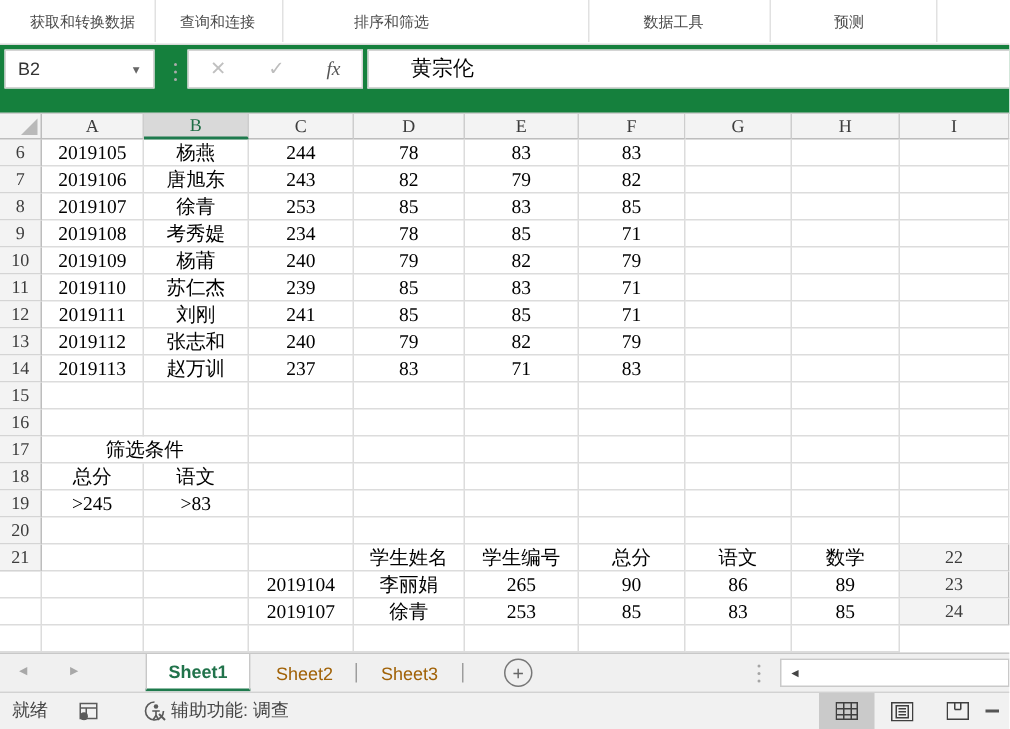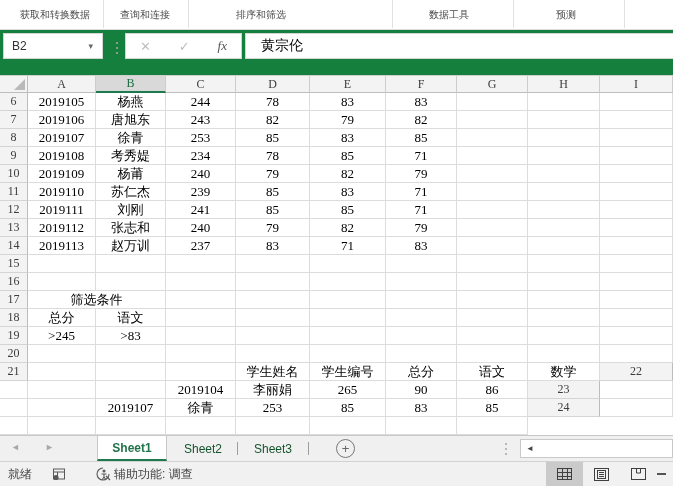--- a/index.html
+++ b/index.html
@@ -37,21 +37,21 @@
     position: absolute; left: 125px; top: 3px; width: 117px; height: 26px;
     background: #fff; border: 1px solid #d4d4d4;
     display: flex; align-items: center; justify-content: space-around;
   }
   .icx { color: #c0c0c0; font-size: 13px; }
   .icchk { color: #bdbdbd; font-size: 13px; }
   .icfx { color: #555; font-size: 13px; font-style: italic; font-family: "Liberation Serif","DejaVu Serif",serif; }
   .finput {
     position: absolute; left: 245px; top: 3px; width: 428px; height: 26px;
     background: #fff; border: 1px solid #d4d4d4; border-right: none;
-    display: flex; align-items: center; padding-left: 15px;
+    display: flex; align-items: center; padding-left: 28px;
     font-family: "Liberation Serif","DejaVu Serif",serif; font-size: 14px; color: #000;
   }
   
   .grid {
     position: absolute; top: 76px; left: 0; width: 673px; height: 359px;
     display: grid;
     grid-template-columns: 28px 68px 70px 70px 74px 76px 71px 71px 72px 73px;
     grid-template-rows: 17px repeat(19, 18px);
     background: #fff;
     font-family: "Liberation Serif","DejaVu Serif",serif;
@@ -80,21 +80,21 @@
   }
   
   .tabbar {
     position: absolute; top: 435px; left: 0; width: 673px; height: 26px;
     background: #f0f0f0; border-top: 1px solid #c8c8c8;
   }
   .navarrow { position: absolute; top: 6px; font-size: 9px; color: #a8a8a8; }
   .sheettab {
     position: absolute; top: 0; height: 25px; width: 70px;
     display: flex; align-items: center; justify-content: center;
-    font-size: 12px; color: #14532d;
+    font-size: 12px; color: #a16207;
   }
   .sheettab.active {
     background: #fff; border-left: 1px solid #c8c8c8; border-right: 1px solid #c8c8c8;
     border-bottom: 2px solid #1e7a4d; color: #21734b; font-weight: 700;
   }
   .tabdiv { position: absolute; top: 6px; width: 1px; height: 13px; background: #9d9d9d; }
   .addsheet {
     position: absolute; left: 336px; top: 3px; width: 19px; height: 19px;
     border: 1px solid #777; border-radius: 50%;
     display: flex; align-items: center; justify-content: center;
@@ -326,20 +326,21 @@
     <div class="cell">数学</div>
     <div class="rowhead">22</div>
     <div class="cell"></div>
     <div class="cell"></div>
     <div class="cell"></div>
     <div class="cell">2019104</div>
     <div class="cell">李丽娟</div>
     <div class="cell">265</div>
     <div class="cell">90</div>
     <div class="cell">86</div>
+    <div class="cell">89</div>
     <div class="rowhead">23</div>
     <div class="cell"></div>
     <div class="cell"></div>
     <div class="cell"></div>
     <div class="cell">2019107</div>
     <div class="cell">徐青</div>
     <div class="cell">253</div>
     <div class="cell">85</div>
     <div class="cell">83</div>
     <div class="cell">85</div>

